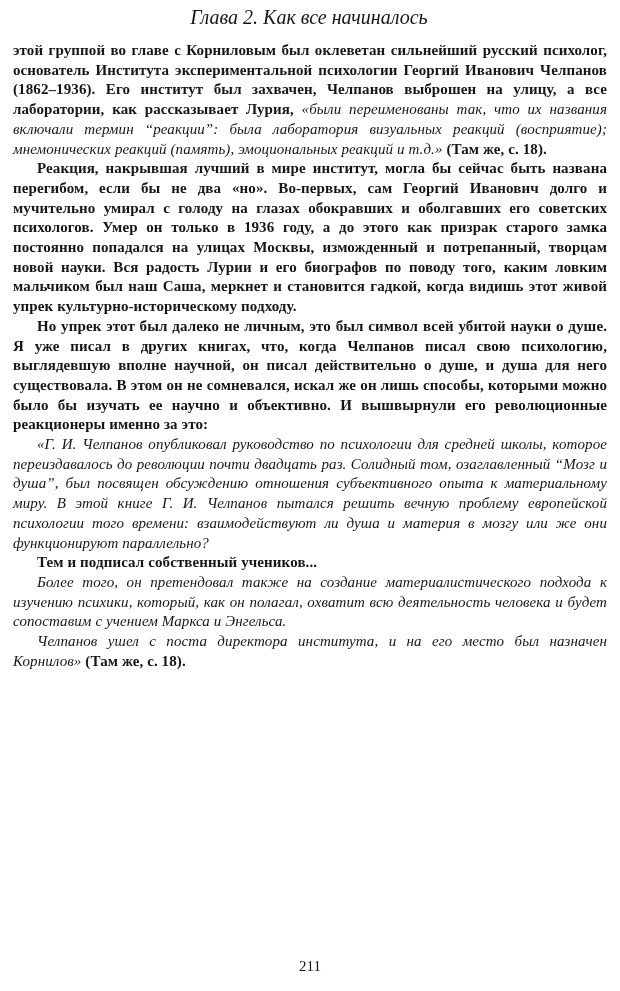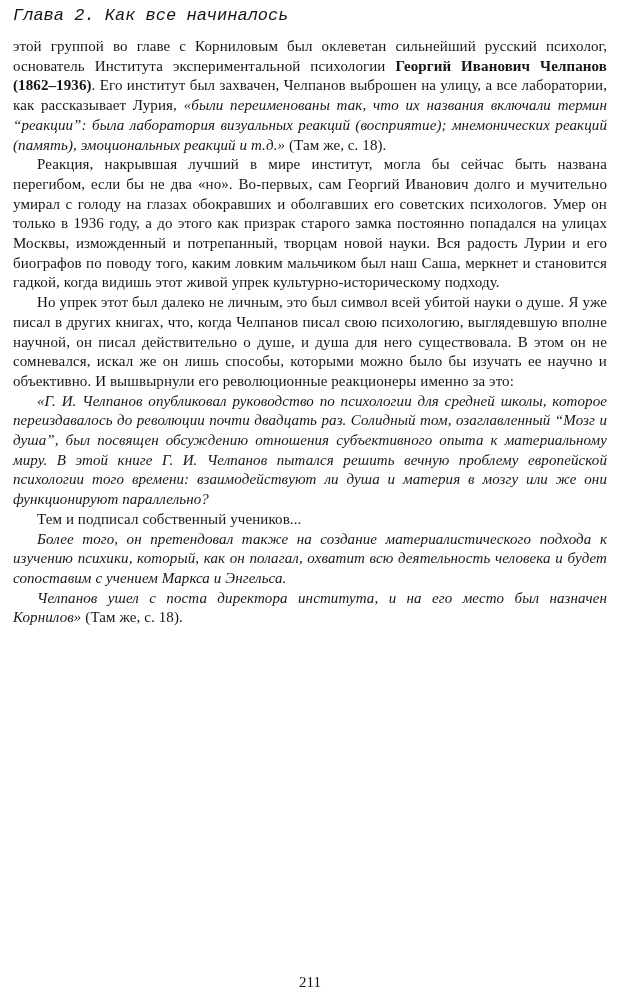--- a/index.html
+++ b/index.html
@@ -14,48 +14,47 @@
       position: relative;
       width: 620px;
       height: 991px;
       background: #ffffff;
       color: #161616;
       padding: 6px 13px 0 13px;
       overflow: hidden;
     }
     .running-head {
       font-style: italic;
-      font-size: 17px;
-      text-align: left;
+      font-size: 20px;
+      text-align: center;
       padding-right: 2px;
       margin-bottom: 12px;
       white-space: nowrap;
-      font-family: Liberation Mono, monospace;
     }
     .body-text {
       font-size: 15px;
       line-height: 19.7px;
       text-align: justify;
       letter-spacing: 0.1px;
     }
     .body-text p {
       margin: 0;
       text-indent: 24px;
     }
     .body-text p.no-indent {
       text-indent: 0;
     }
-    .seg-normal { font-style: normal; font-weight: normal; }
+    .seg-normal { font-style: normal; font-weight: bold; }
     .seg-bold { font-weight: bold; }
     .seg-italic { font-style: italic; }
     .page-number {
       position: absolute;
       left: 0;
       right: 0;
-      bottom: 0;
+      bottom: 16px;
       text-align: center;
       font-size: 15px;
       color: #161616;
     }
   </style>
 </head>
 <body>
 
 <div class="page">
   <div class="running-head">Глава 2. Как все начиналось</div>

